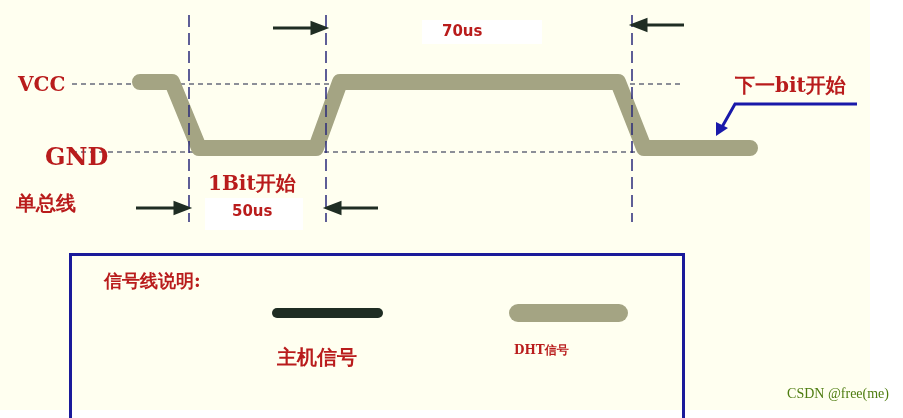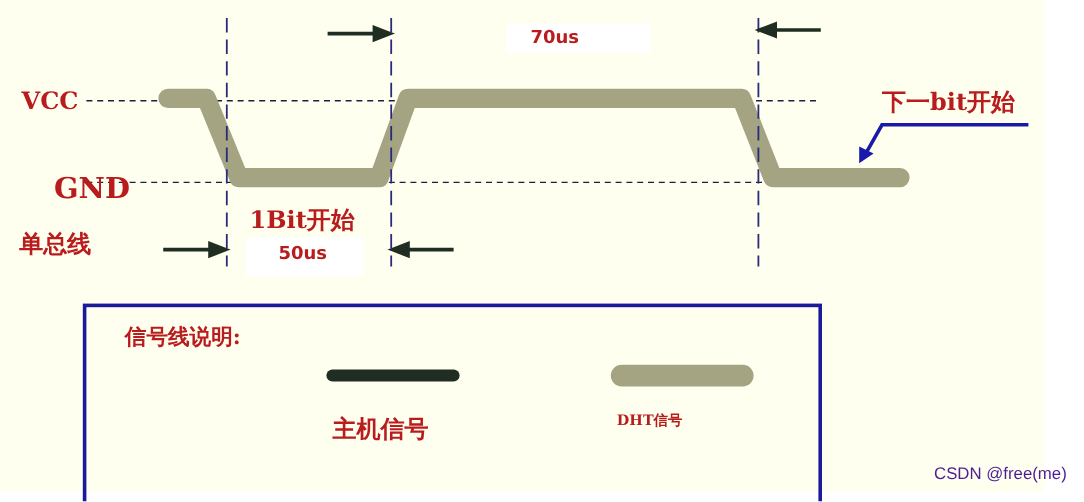--- a/index.html
+++ b/index.html
@@ -4,22 +4,22 @@
 <style>
   html, body { margin:0; padding:0; background:#ffffff; }
   #root { position:relative; width:903px; height:418px; background:#ffffff; overflow:hidden;
           font-family:"DejaVu Serif", serif; }
   #canvas { position:absolute; left:0; top:0; width:870px; height:410px; background:#fffff0; }
   svg { position:absolute; left:0; top:0; }
   .lbl { position:absolute; font-weight:bold; color:#b91c1c; white-space:nowrap; }
   .whitebox { position:absolute; background:#ffffff; }
   #legend { position:absolute; left:69px; top:253px; width:616px; height:172px;
             border:3px solid #1a1a9a; box-sizing:border-box; }
-  #watermark { position:absolute; right:14px; top:386px; font-family:Liberation Sans, sans-serif;
-               font-size:14px; color:#4c1d95; }
+  #watermark { position:absolute; right:14px; top:386px; font-family:Liberation Serif, serif;
+               font-size:14px; color:#4d7c0f; }
 </style>
 </head>
 <body>
 
 <div id="root">
   <div id="canvas"></div>
 
   <div class="whitebox" style="left:422px;top:20px;width:120px;height:24px;"></div>
   <div class="whitebox" style="left:205px;top:198px;width:98px;height:32px;"></div>
 

